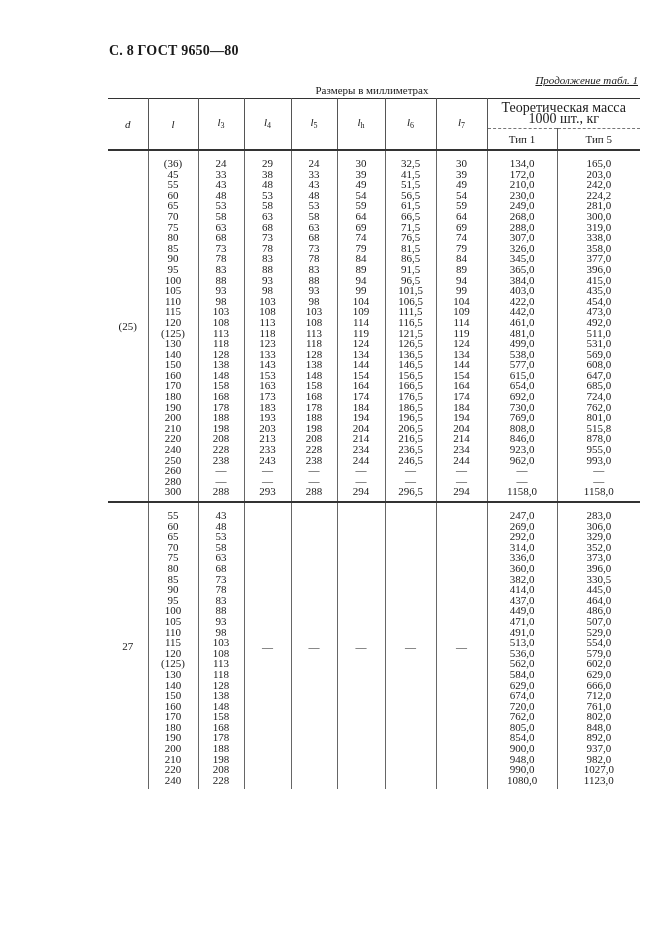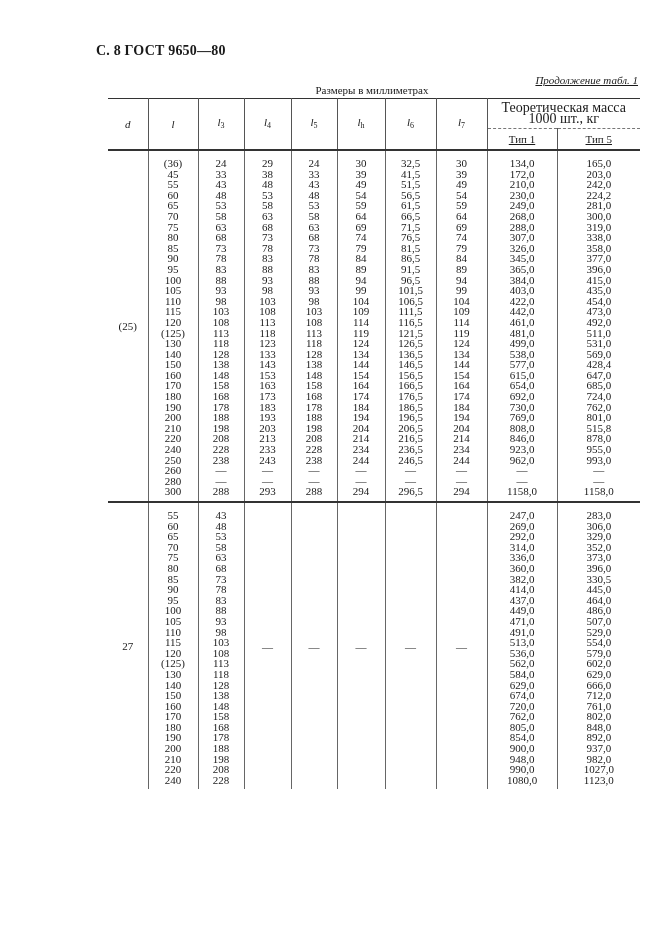--- a/index.html
+++ b/index.html
@@ -1,25 +1,25 @@
 <!DOCTYPE html>
 <html><head>
 <meta charset="utf-8">
 <style>
   html, body { margin:0; padding:0; background:#ffffff; }
   body { width:661px; height:935px; position:relative; overflow:hidden;
          font-family:"Liberation Serif","DejaVu Serif",serif; color:#1a1a1a; }
-  .page-header { position:absolute; left:96px; top:43px; font-size:14px; font-weight:bold; letter-spacing:0.2px; }
+  .page-header { position:absolute; left:109px; top:43px; font-size:14px; font-weight:bold; letter-spacing:0.2px; }
   .continuation { position:absolute; right:23px; top:74px; font-size:11px; font-style:italic;text-decoration:underline; }
   .units { position:absolute; left:0; width:661px; top:84px; text-align:center; font-size:11px; padding-left:83px; box-sizing:border-box; }
   table.gost { position:absolute; left:108px; top:98px; width:532px; border-collapse:collapse; font-size:11px; line-height:10.6px; }
   table.gost th { font-weight:normal; border-left:1px solid #555; padding:0; vertical-align:middle; text-align:center; }
   table.gost th:first-child { border-left:none; }
   table.gost thead tr.h1 th { height:29px; }
-  table.gost thead tr.h2 th { height:20px; border-top:1px dashed #777;text-decoration:underline; }
+  table.gost thead tr.h2 th { height:20px; border-top:1px dashed #777; }
   table.gost thead { border-top:1.5px solid #333; border-bottom:2px solid #333; }
   table.gost td { border-left:1px solid #666; padding:0; text-align:center; vertical-align:top; }
   table.gost td:first-child { border-left:none; vertical-align:middle; }
   table.gost tbody tr.block td.cell { padding-top:7px; padding-bottom:4px; }
   table.gost tbody.b1 { border-bottom:2px solid #333; }
   .col { display:flex; flex-direction:column; align-items:center;justify-content:space-between; }
   .col span { display:block; height:10.6px; white-space:nowrap; }
   .sub { font-size:8px; vertical-align:-2px; }
   .ital { font-style:italic; }
   .dashcell { vertical-align:middle !important; }
@@ -366,21 +366,21 @@
             <span>377,0</span>
             <span>396,0</span>
             <span>415,0</span>
             <span>435,0</span>
             <span>454,0</span>
             <span>473,0</span>
             <span>492,0</span>
             <span>511,0</span>
             <span>531,0</span>
             <span>569,0</span>
-            <span>428,4</span>
+            <span>608,0</span>
             <span>647,0</span>
             <span>685,0</span>
             <span>724,0</span>
             <span>762,0</span>
             <span>801,0</span>
             <span>515,8</span>
             <span>878,0</span>
             <span>955,0</span>
             <span>993,0</span>
             <span>—</span>

